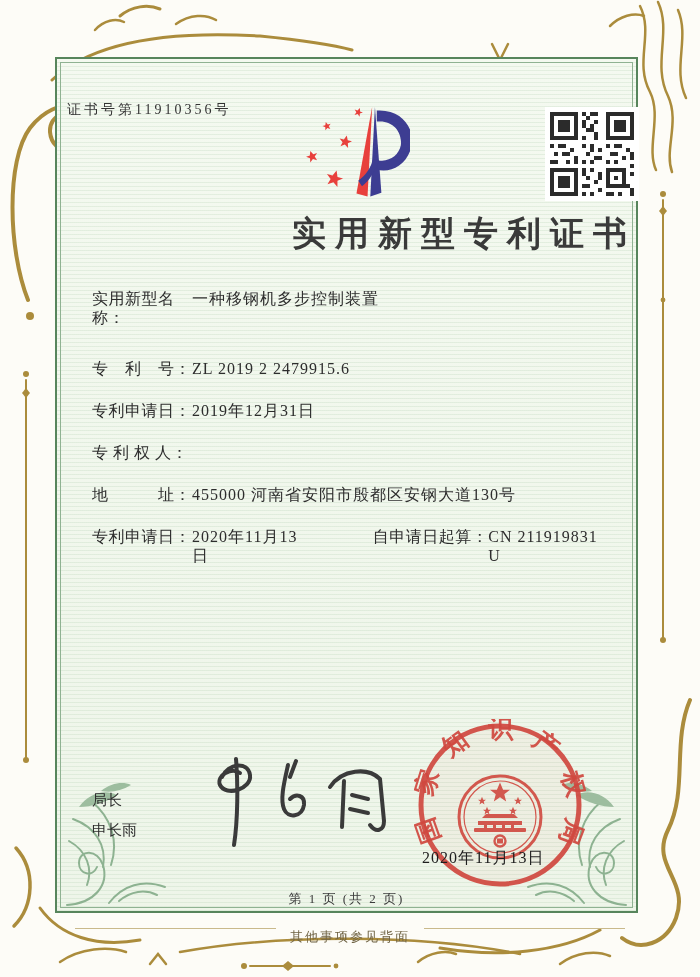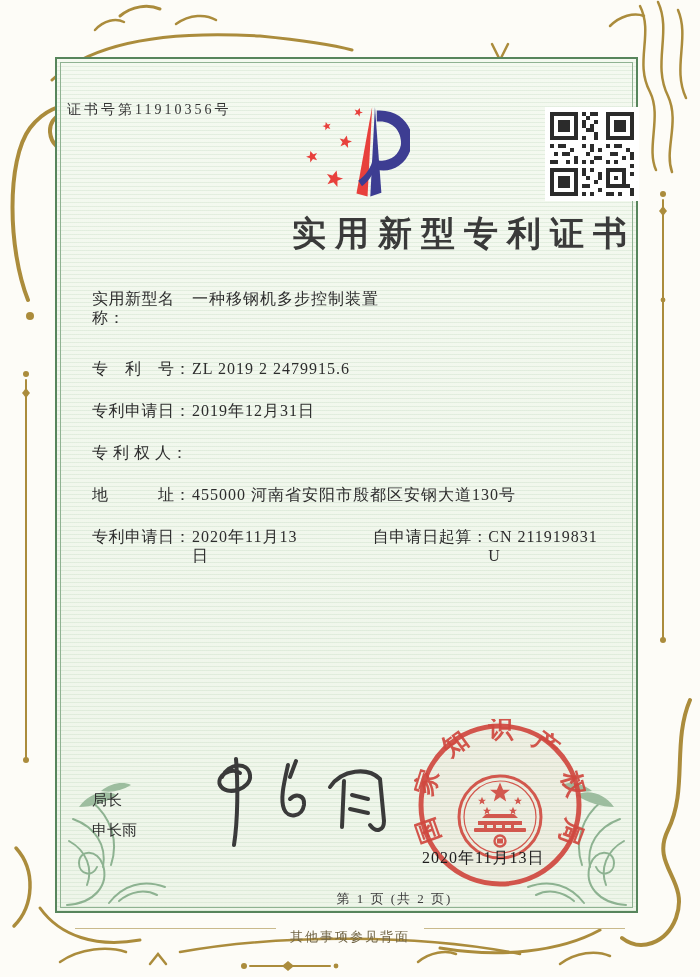--- a/index.html
+++ b/index.html
@@ -46,21 +46,21 @@
   }
   .paras p{margin:0;text-indent:2em;}
   
   .commissioner{position:absolute;left:35px;top:726px;font-size:15px;line-height:30px;color:#2c2c2c;font-style:normal;}
   .signature{position:absolute;left:135px;top:688px;width:210px;height:110px;}
   .seal{position:absolute;left:357px;top:660px;width:172px;height:172px;}
   .seal-date{
     position:absolute;left:365px;top:789px;width:180px;
     font-size:16px;letter-spacing:1px;color:#1e1e1e;font-weight:500;
   }
-  .page-note{position:absolute;left:0;top:831px;width:100%;text-align:center;font-size:13px;letter-spacing:2px;color:#3c3c3c;padding-left:48px;}
+  .page-note{position:absolute;left:0;top:831px;width:100%;text-align:center;font-size:13px;letter-spacing:2px;color:#3c3c3c;}
   
   .back-note{
     position:absolute;left:75px;top:928px;width:550px;display:flex;align-items:flex-start;
     color:#6f6344;font-size:13px;letter-spacing:2px;
   }
   .back-note .rule{flex:1;height:1px;background:#c9b98b;}
   .back-note .txt{padding:0 14px;white-space:nowrap;}
 </style>
 </head>
 <body>

